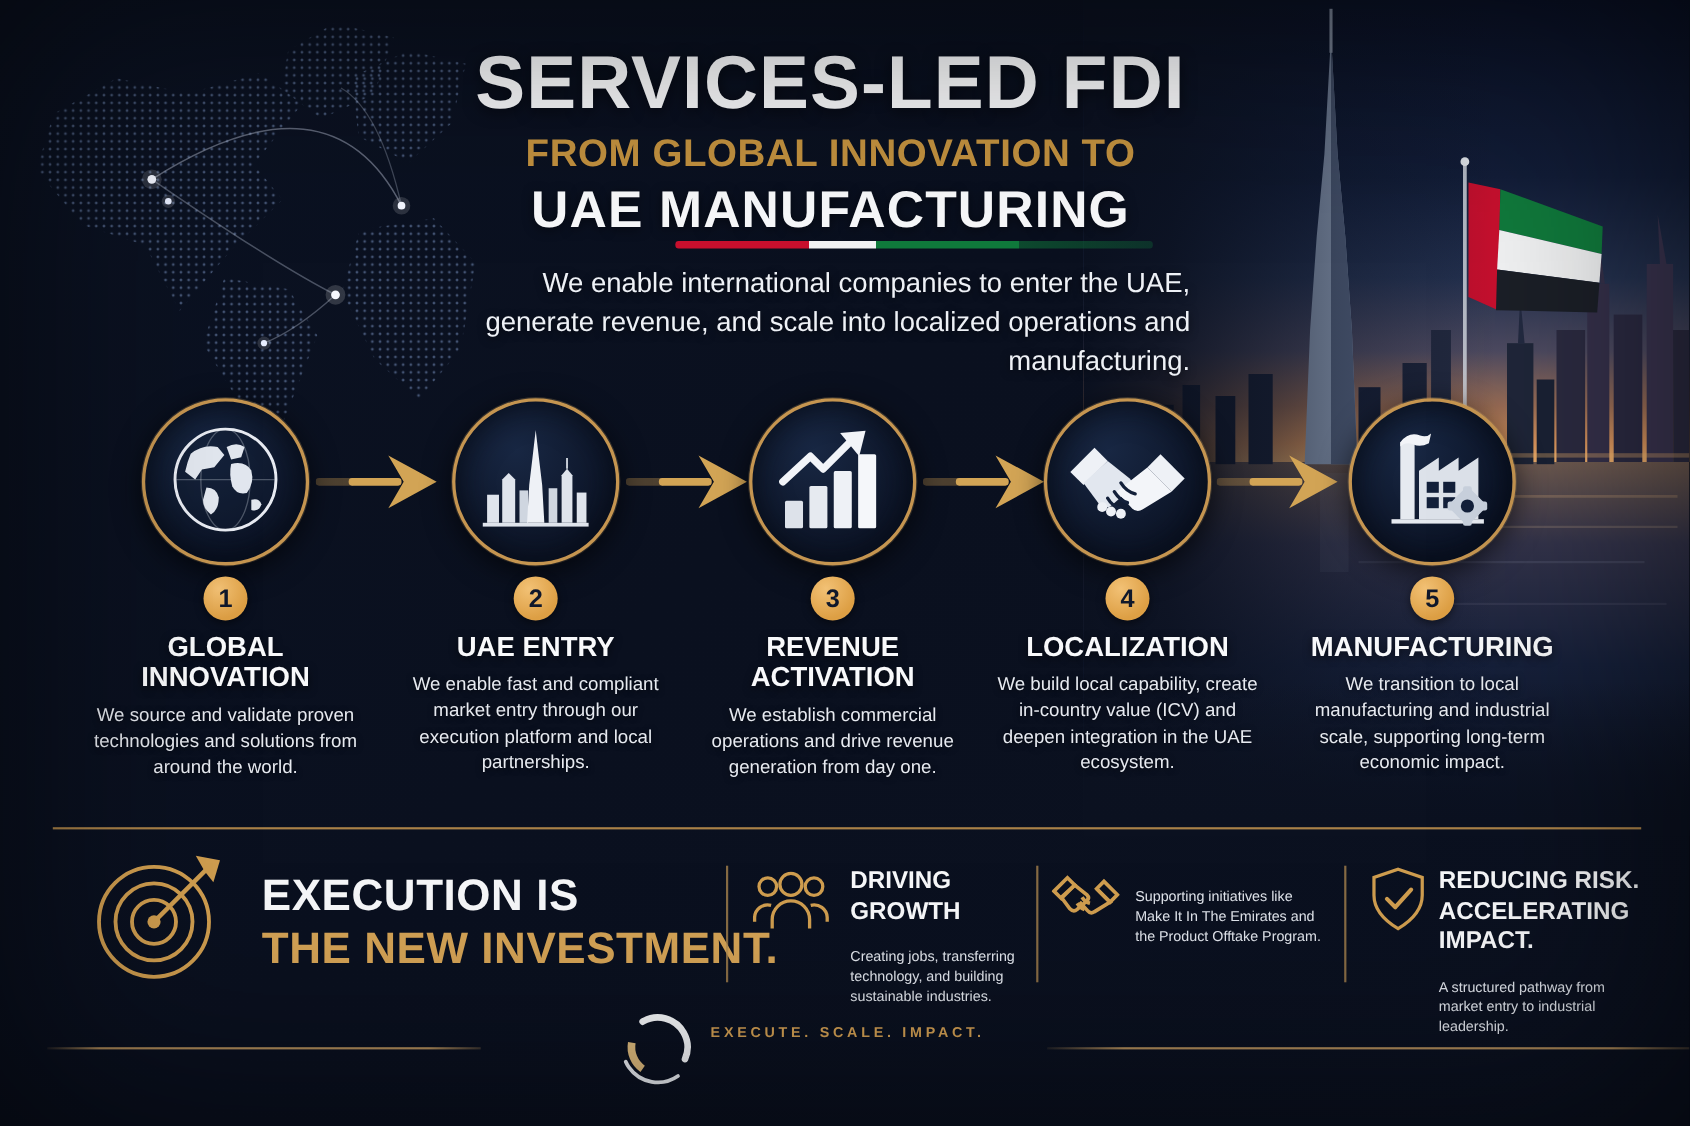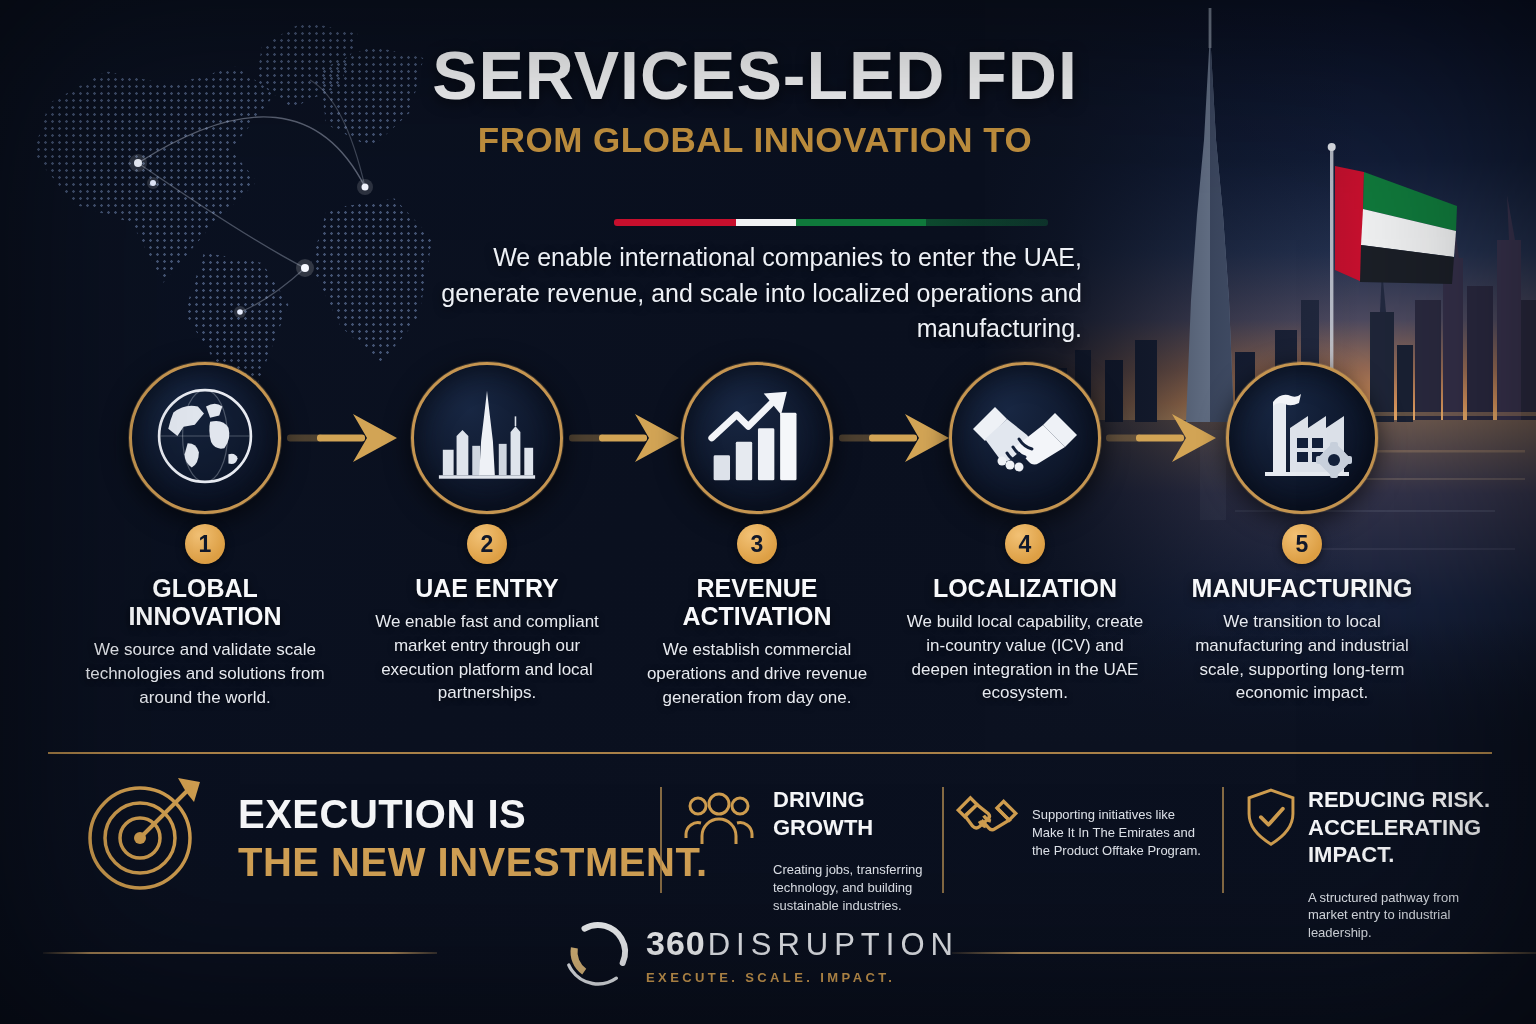--- a/index.html
+++ b/index.html
@@ -178,20 +178,21 @@
     <rect x="250" y="510" width="260" height="2" fill="rgba(200,210,235,.10)"></rect>
     <rect x="320" y="548" width="210" height="2" fill="rgba(200,210,235,.08)"></rect>
     <rect x="215" y="430" width="26" height="90" fill="rgba(150,160,185,.10)"></rect>
   </svg>
   <div class="photo-fade"></div>
   <div class="photo-fade-bottom"></div>
 
   <div class="title-wrap">
     <div class="title-main">SERVICES-LED FDI</div>
     <div class="title-sub-gold">FROM GLOBAL INNOVATION TO</div>
+    <div class="title-sub-white">UAE MANUFACTURING</div>
   </div>
   <div class="flag-bar"></div>
   <div class="intro">We enable international companies to enter the UAE, generate revenue, and scale into localized operations and manufacturing.</div>
 
   <div class="step s1">
     <div class="step-circle">
       <span>
         <svg width="102" height="102" viewBox="0 0 100 100">
           <circle cx="50" cy="50" r="45" fill="rgba(18,28,48,.35)" stroke="#e8ebf2" stroke-width="2.6"></circle>
           <ellipse cx="50" cy="50" rx="22" ry="45" fill="none" stroke="rgba(235,240,248,.28)" stroke-width="1.2"></ellipse>
@@ -199,21 +200,21 @@
           <path d="M19 27 q11 -9 24 -6 l6 7 -9 11 -11 2 -6 9 -9 -7 q2 -9 5 -16 z" fill="#e2e7ef"></path>
           <path d="M33 57 q9 0 11 9 q0 11 -7 15 q-7 -5 -7 -13 z" fill="#e2e7ef"></path>
           <path d="M51 21 q9 -5 16 0 l-3 9 -9 2 z" fill="#e2e7ef"></path>
           <path d="M55 36 q13 -3 18 6 q3 11 -4 20 q-9 2 -13 -6 q-3 -11 -1 -20 z" fill="#e2e7ef"></path>
           <path d="M73 68 q7 -2 9 4 q-2 7 -9 5 z" fill="#e2e7ef"></path>
         </svg>
       </span>
     </div>
     <div class="step-badge">1</div>
     <div class="step-title">GLOBAL INNOVATION</div>
-    <div class="step-desc">We source and validate scale technologies and solutions from around the world.</div>
+    <div class="step-desc">We source and validate proven technologies and solutions from around the world.</div>
   </div>
 
   <div class="step s2">
     <div class="step-circle">
       <span>
         <svg width="108" height="100" viewBox="0 0 110 100">
           <rect x="6" y="90" width="98" height="3.5" fill="#dfe4ec"></rect>
           <rect x="10" y="64" width="11" height="26" fill="#dfe4ec"></rect>
           <polygon points="24,90 24,50 30,44 36,50 36,90" fill="#dfe4ec"></polygon>
           <rect x="40" y="60" width="8" height="30" fill="#cfd6e0"></rect>
@@ -390,21 +391,17 @@
   <div class="foot-line fl-left"></div>
   <div class="foot-line fl-right"></div>
   <span class="logo-mark">
     <svg width="76" height="76" viewBox="0 0 76 76" fill="none">
       <circle cx="38" cy="38" r="27" stroke="#f2f4f7" stroke-width="6" pathLength="100" stroke-dasharray="40 60" transform="rotate(-120 38 38)" stroke-linecap="round"></circle>
       <circle cx="38" cy="38" r="32" stroke="#e8ebf0" stroke-width="3.4" pathLength="100" stroke-dasharray="28 72" transform="rotate(55 38 38)" stroke-linecap="round"></circle>
       <circle cx="38" cy="38" r="24" stroke="#dcb97c" stroke-width="7" pathLength="100" stroke-dasharray="18 82" transform="rotate(125 38 38)" stroke-linecap="butt"></circle>
     </svg>
   </span>
   <div class="logo-text">
-    <div class="brand-line">
-      <span class="brand-bold">360</span>
-      <span class="brand-light">DISRUPTION</span>
-    </div>
     <div class="brand-tagline">EXECUTE. SCALE. IMPACT.</div>
   </div>
 
   <div class="vignette"></div>
 </div>
 
 </body></html>

